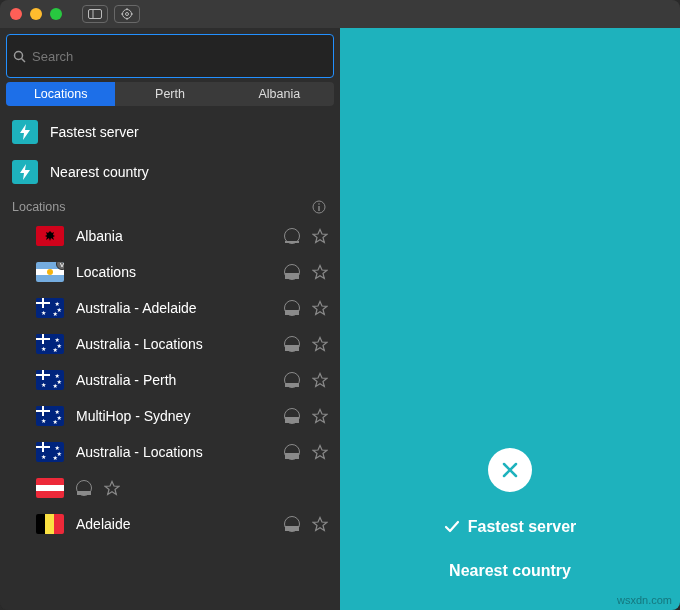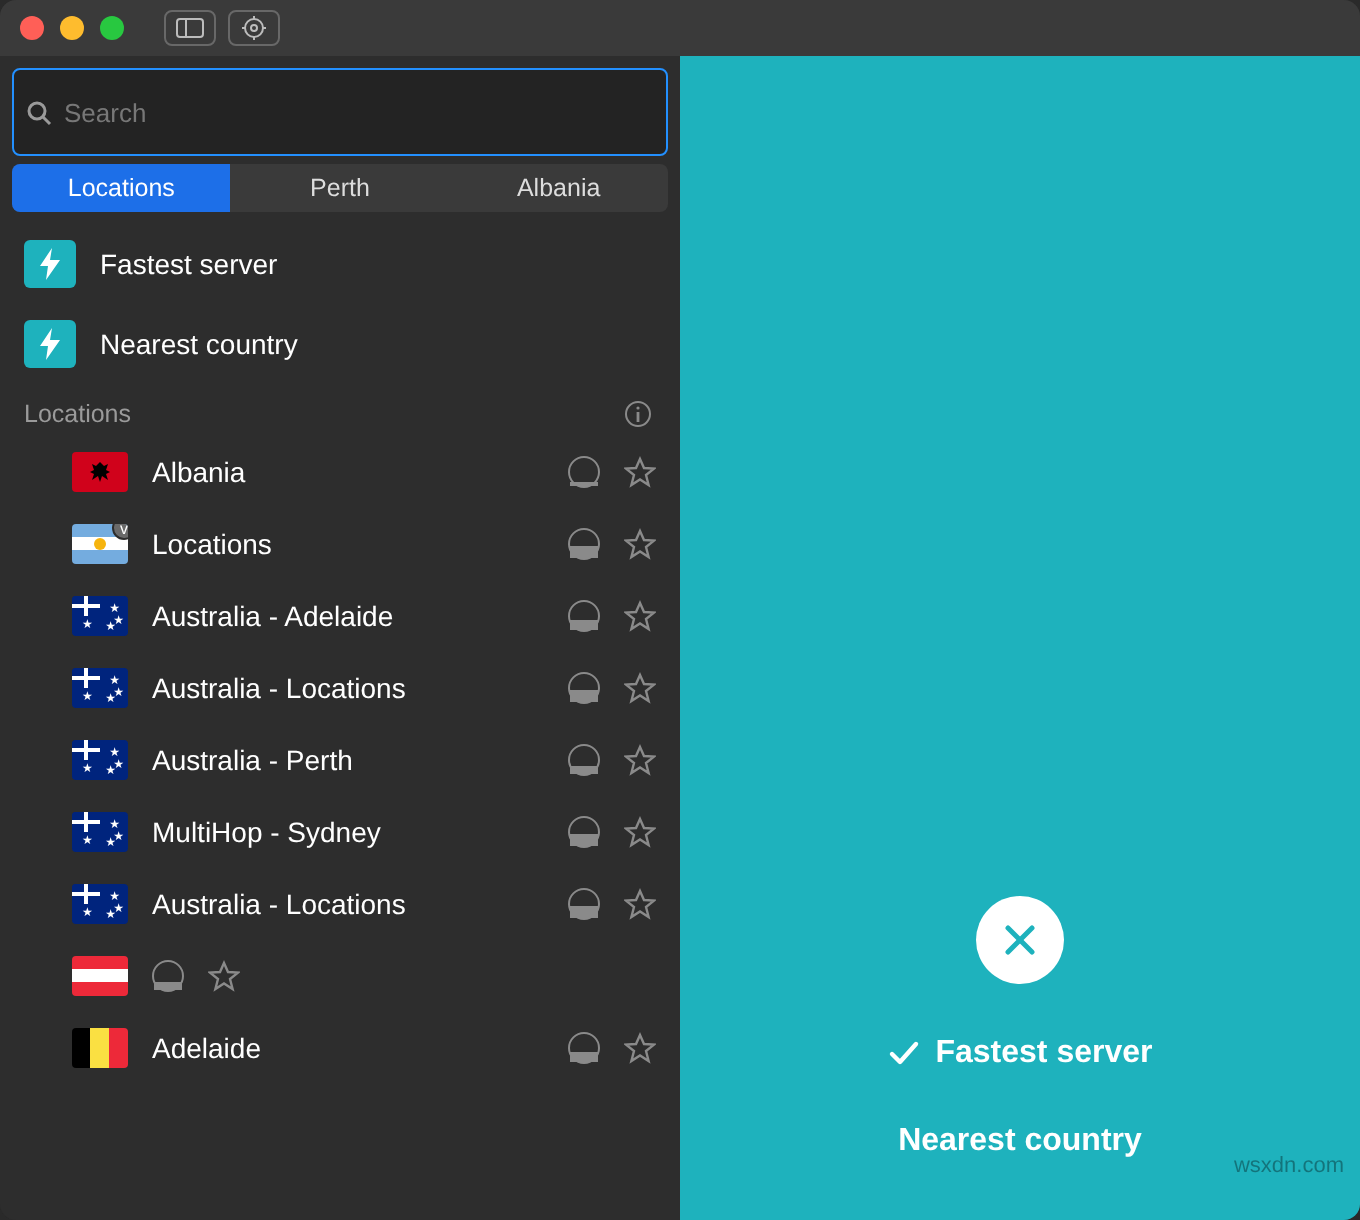--- a/index.html
+++ b/index.html
@@ -30,21 +30,21 @@
   .list { flex: 1; overflow-y: auto; }
   .row { display: flex; align-items: center; gap: 12px; padding: 8px 12px; color: #fff; font-size: 14px; cursor: pointer; margin-left: 24px; }
   .flag { width: 28px; height: 20px; border-radius: 2px; flex-shrink: 0; position: relative; overflow: hidden; }
   .row-label { flex: 1; }
   .load { width: 16px; height: 16px; border: 1.5px solid #8a8a8a; border-radius: 50%; position: relative; }
   .load .fill { position: absolute; bottom: 0; left: 0; right: 0; background: #8a8a8a; }
   .star { width: 16px; height: 16px; }
   .main { flex: 1; background: #1eb2bd; display: flex; flex-direction: column; align-items: center; justify-content: flex-end; padding-bottom: 30px; gap: 26px; position: relative; }
   .close-circ { width: 44px; height: 44px; background: #fff; border-radius: 50%; display: flex; align-items: center; justify-content: center; cursor: pointer; }
   .main-opt { color: #fff; font-size: 16px; font-weight: 600; display: flex; align-items: center; gap: 8px; cursor: pointer; }
-  .watermark { position: absolute; bottom: 21px; right: 8px; color: rgba(0,0,0,0.35); font-size: 11px; }
+  .watermark { position: absolute; bottom: 4px; right: 8px; color: rgba(0,0,0,0.35); font-size: 11px; }
   
   .flag-al { background: #d0021b; display:flex; align-items:center; justify-content:center; }
   .flag-ar { background: linear-gradient(#74acdf 33%, #fff 33% 66%, #74acdf 66%); }
   .flag-au { background: #00247d; }
   .flag-at { background: linear-gradient(#ed2939 33%, #fff 33% 66%, #ed2939 66%); }
   .flag-be { background: linear-gradient(90deg, #000 33%, #fae042 33% 66%, #ed2939 66%); }
   .au-star { position:absolute; color:#fff; font-size:6px; }
   .uj { position:absolute; top:0; left:0; width:14px; height:10px; background:#00247d; }
   .uj::before, .uj::after { content:""; position:absolute; background:#fff; }
   .uj::before { top:4px; left:0; right:0; height:2px; }

